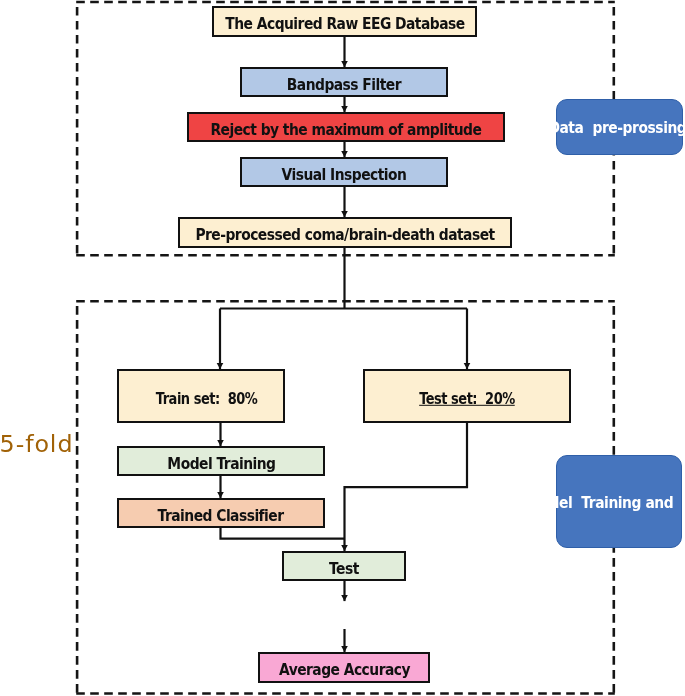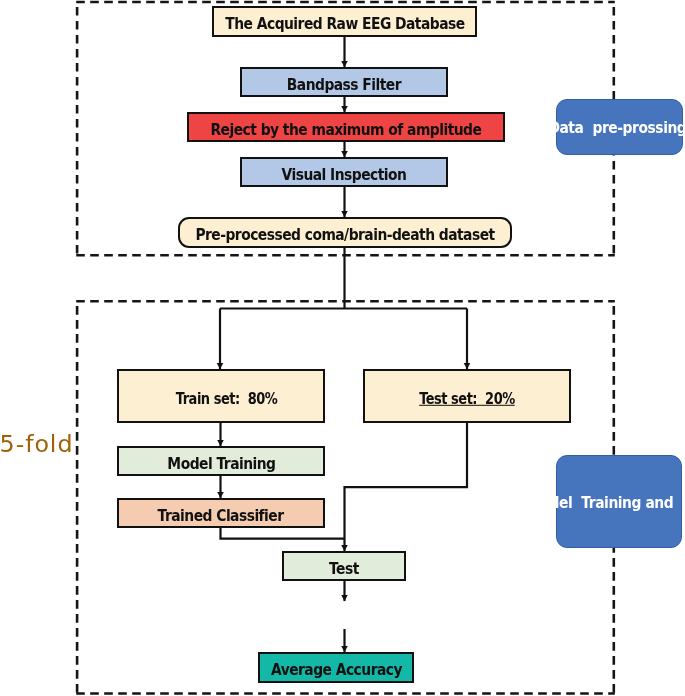--- a/index.html
+++ b/index.html
@@ -78,46 +78,46 @@
     </div>
 
   <div class="node" style="left: 187px; top: 112px; width: 318px; height: 30px; background: #ef4444;">
     <span>Reject by the maximum of amplitude</span>
     </div>
 
   <div class="node" style="left: 240px; top: 157px; width: 208px; height: 30px; background: rgb(178, 200, 230);">
     <span>Visual Inspection</span>
     </div>
 
-  <div class="node" style="left: 178px; top: 217px; width: 334px; height: 31px; background: rgb(253, 239, 209); border-radius: 11px;">
+  <div class="node" style="left: 178px; top: 217px; width: 334px; height: 31px; background: rgb(253, 239, 209);">
     <span>Pre-processed coma/brain-death dataset</span>
     </div>
 
-  <div class="node" style="left: 117px; top: 369px; width: 208px; height: 54px; background: rgb(253, 239, 209); padding-left: 12px;">
+  <div class="node" style="left: 117px; top: 369px; width: 168px; height: 54px; background: rgb(253, 239, 209); padding-left: 12px;">
     <span class="tight">Train set:  80%</span>
     </div>
 
   <div class="node" style="left: 363px; top: 369px; width: 208px; height: 54px; background: rgb(253, 239, 209); text-decoration: underline;">
     <span class="tight">Test set:  20%</span>
     </div>
 
   <div class="node" style="left: 117px; top: 446px; width: 208px; height: 30px; background: rgb(225, 237, 218);">
     <span>Model Training</span>
     </div>
 
   <div class="node" style="left: 117px; top: 498px; width: 208px; height: 30px; background: rgb(246, 204, 176);">
     <span>Trained Classifier</span>
     </div>
 
   <div class="node" style="left: 282px; top: 551px; width: 124px; height: 30px; background: rgb(225, 237, 218);">
     <span>Test</span>
     </div>
 
 
-  <div class="node" style="left: 258px; top: 652px; width: 156px; height: 31px; background: #14b8a6; justify-content: center;">
+  <div class="node" style="left: 258px; top: 652px; width: 172px; height: 31px; background: #f9a8d4; justify-content: center;">
     <span>Average Accuracy</span>
     </div>
 
   <div class="brand" style="left: 556px; top: 99px; width: 127px; height: 56px; background: rgb(70, 117, 190);">
     <div>Data</div>
     <div>pre-prossing</div>
   </div>
 
   <div class="brand" style="left: 556px; top: 455px; width: 126px; height: 93px; background: rgb(70, 117, 190);">
     <div>Model</div>

